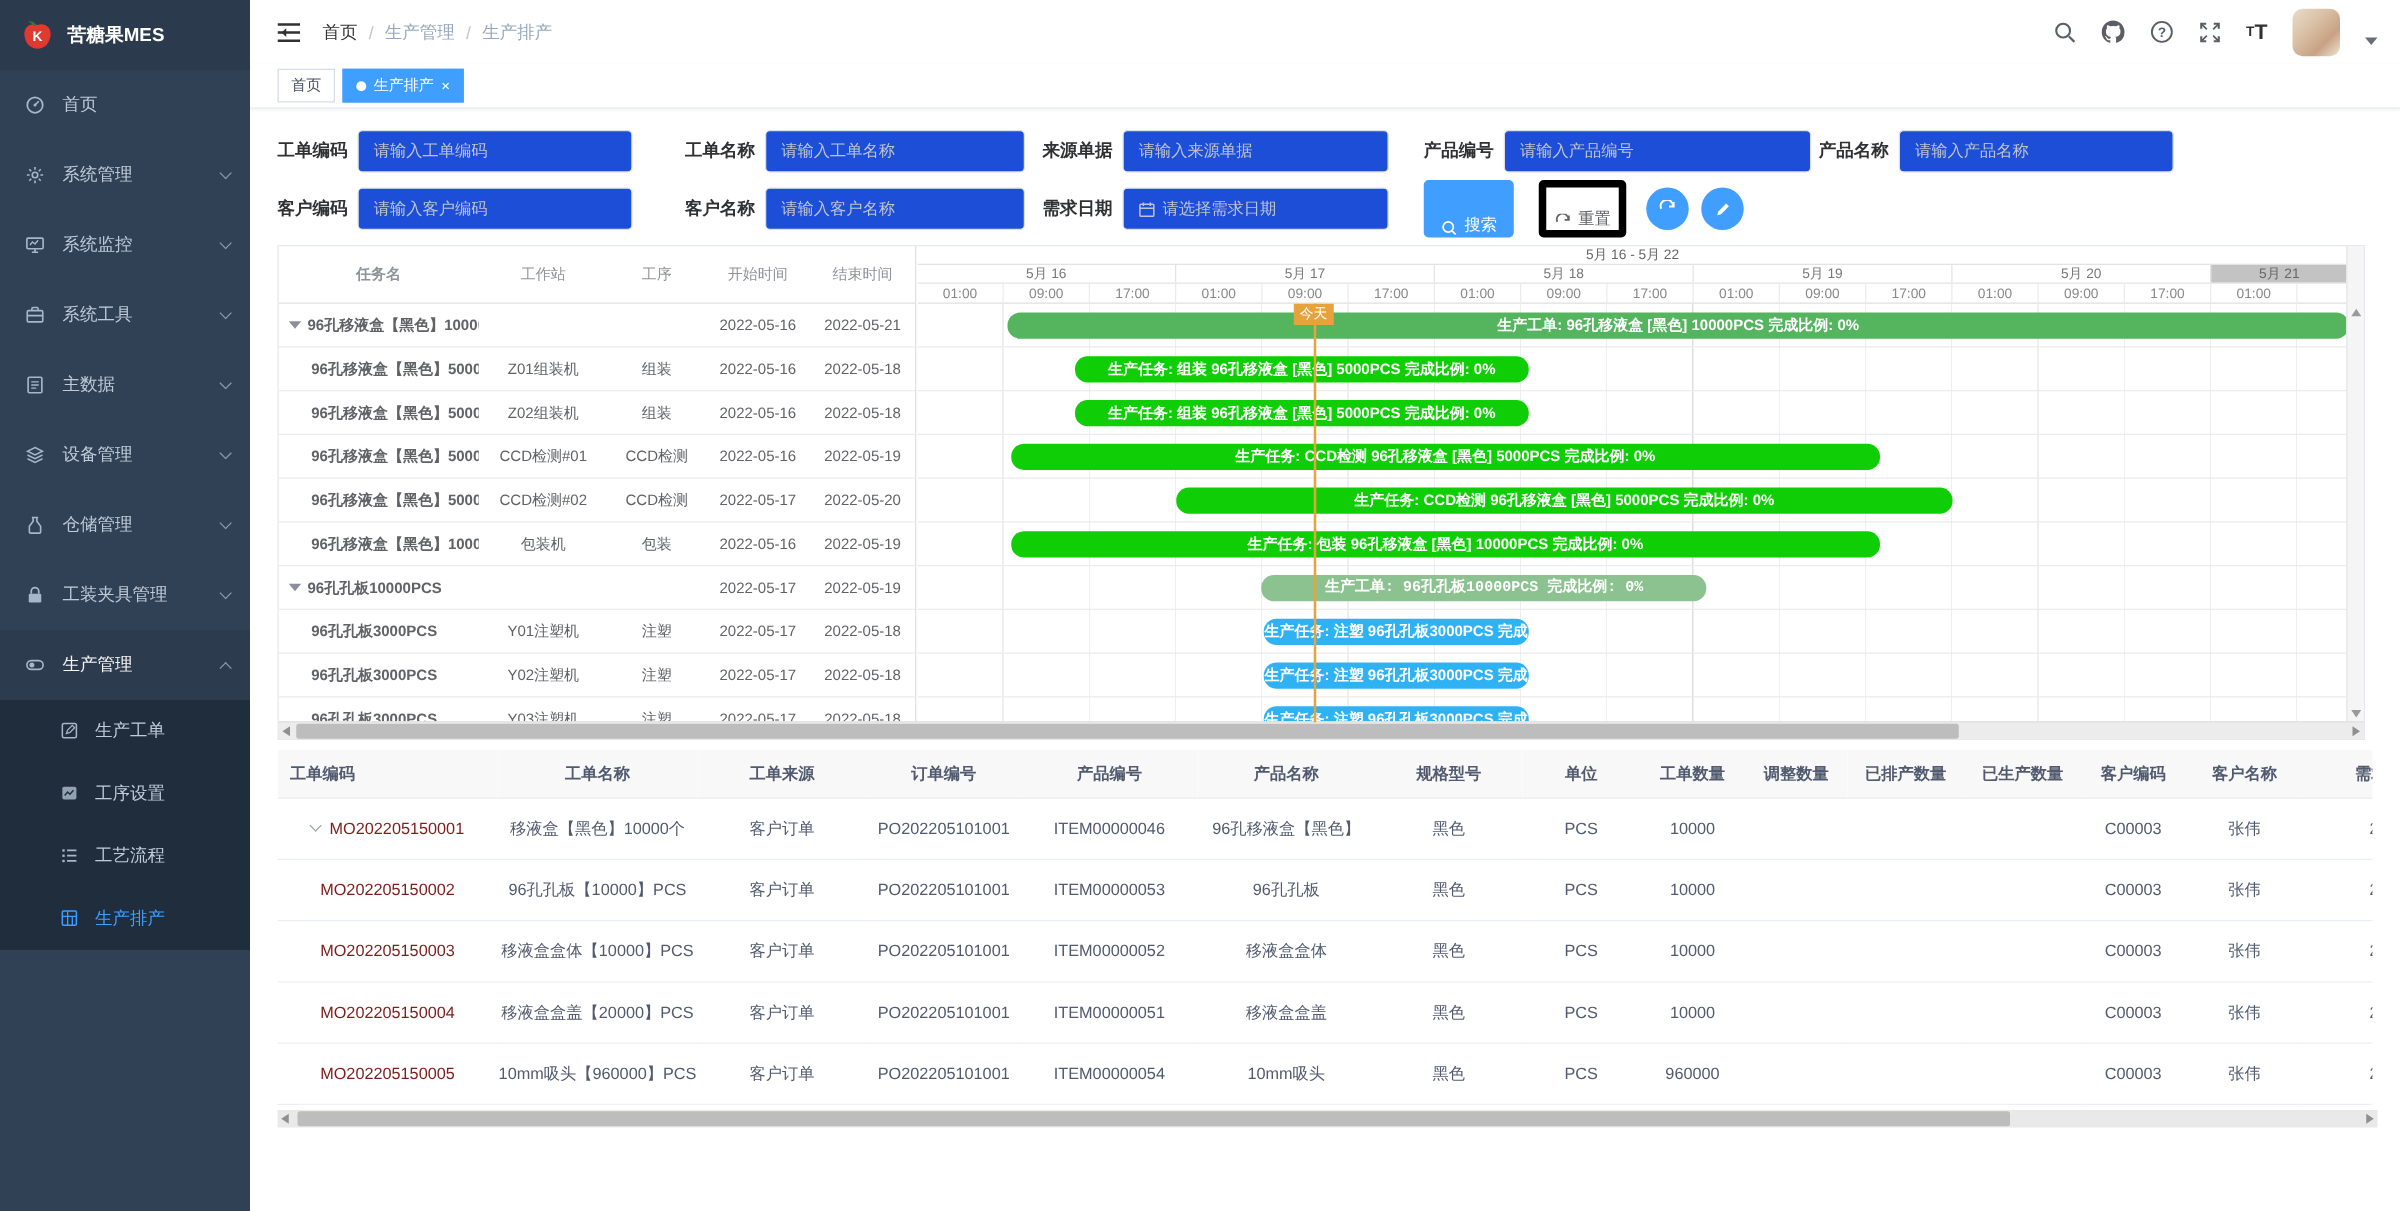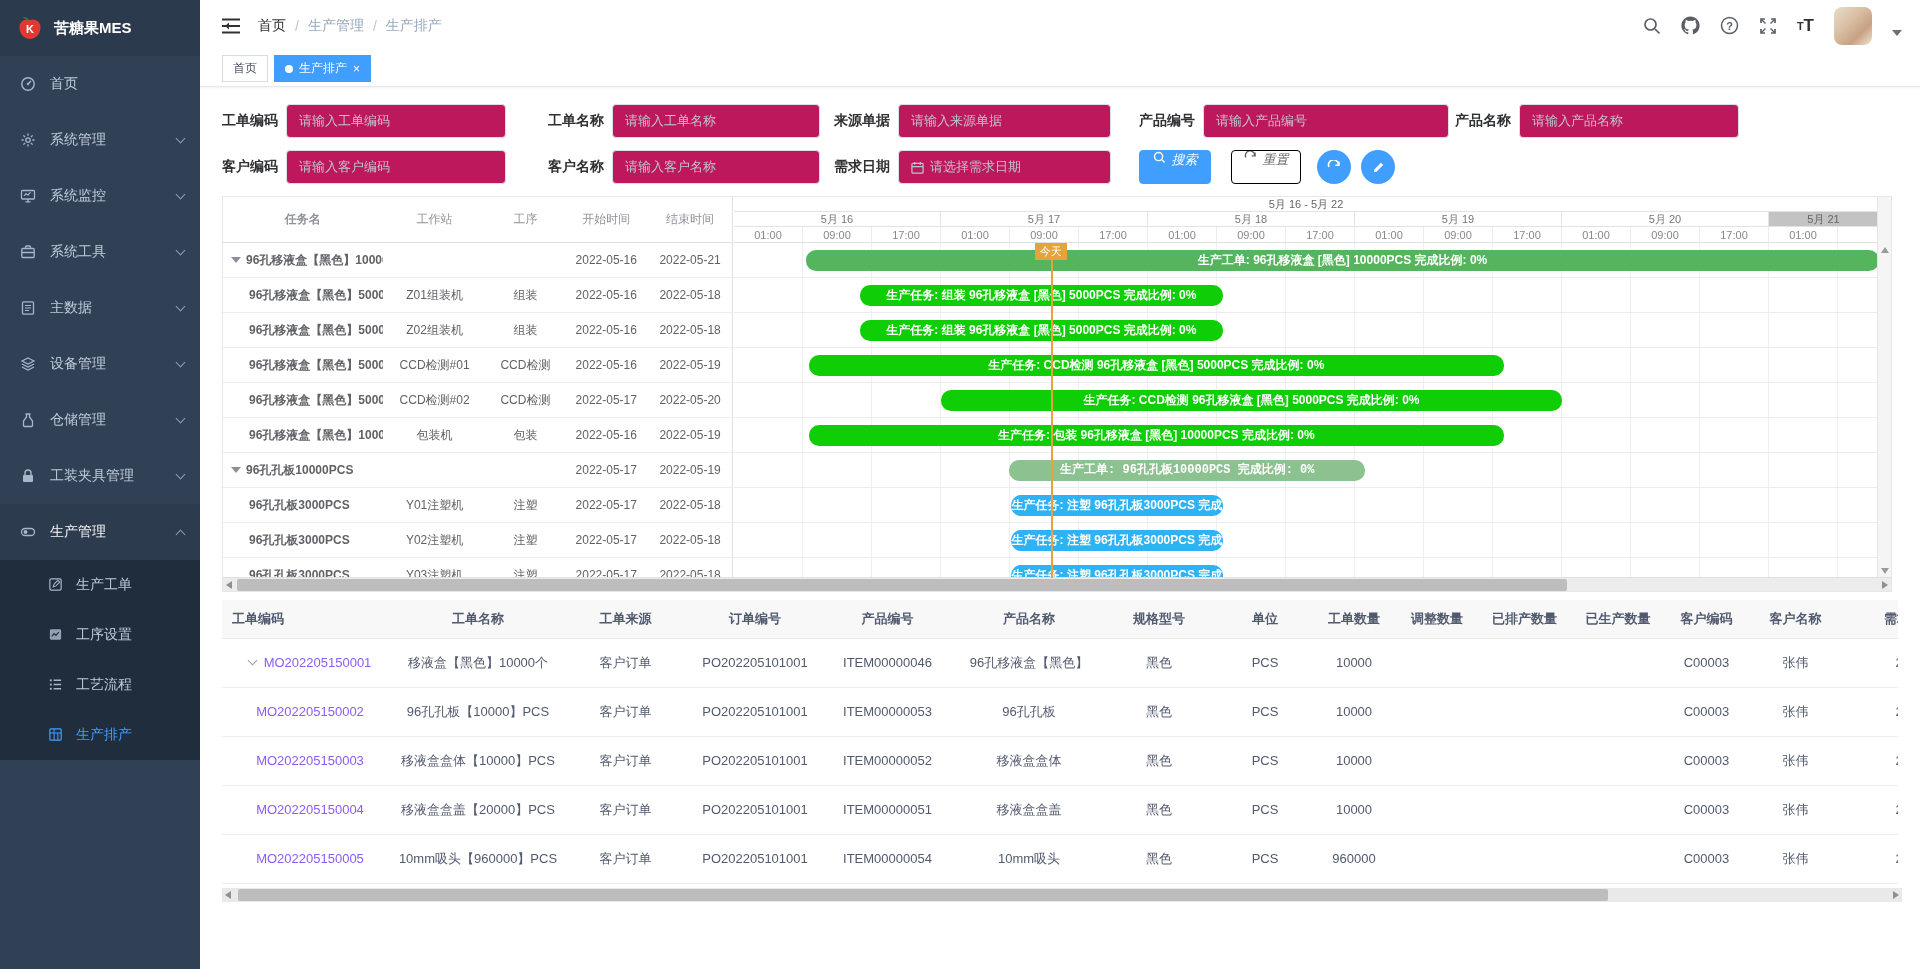--- a/index.html
+++ b/index.html
@@ -40,26 +40,26 @@
   .tabbar { height:36px; border-bottom:1px solid #e4e7ed; box-shadow:0 1px 3px rgba(0,0,0,.06); display:flex; align-items:center; padding-left:22px; gap:6px; background:#fff; position:relative; z-index:5;}
   .tag { height:27px; display:flex; align-items:center; padding:0 10px; border:1px solid #d8dce5; background:#fff; color:#495060; font-size:12px; cursor:pointer; gap:6px; }
   .tag.active { background:#409eff; border-color:#409eff; color:#fff; }
   .tag .dot { width:8px; height:8px; border-radius:50%; background:#fff; }
   .tag .tclose { font-size:12px; line-height:1; }
 
   
   .content { padding:17px 0 0 22px; }
   .frow { display:flex; align-items:center; margin-bottom:12px; height:34px; }
   .flabel { font-weight:bold; color:#303133; font-size:14px; white-space:nowrap; }
-  .finput { height:34px; border:1px solid #dcdfe6; border-radius:4px; background:#be185d; padding:0 12px; font-size:13px; color:#606266; display:flex; align-items:center; gap:6px; }
+  .finput { height:34px; border:1px solid #dcdfe6; border-radius:4px; background:#1d4ed8; padding:0 12px; font-size:13px; color:#606266; display:flex; align-items:center; gap:6px; }
   .finput .ph { color:#c0c4cc; }
   .g1 { margin-left:8px; width:220px; } .gap1{ width:42px;} .gap2{width:14px;} .gap3{width:28px;} .gap4{width:6px;}
-  .btn { height:34px; border-radius:4px; display:inline-flex; align-items:flex-start; justify-content:center; gap:6px; font-size:13px; cursor:pointer;font-style:italic; }
+  .btn { height:46px; border-radius:4px; display:inline-flex; align-items:flex-end; justify-content:center; gap:6px; font-size:13px; cursor:pointer; }
   .btn-primary { background:#409eff; color:#fff; border:1px solid #409eff; width:72px; }
-  .btn-plain { background:#fff; color:#606266; border:1px solid #000000; width:70px; }
+  .btn-plain { background:#fff; color:#606266; border:6px solid #000000; width:70px; }
   .btn-circle { width:34px; height:34px; border-radius:50%; background:#409eff; color:#fff; border:none; display:inline-flex; align-items:center; justify-content:center; cursor:pointer; }
 
   
   .gantt { position:relative; margin-top:11px; width:1670px; height:396px; border:1px solid #e4e7ed; background:#fff; }
   .g-left { position:absolute; left:0; top:0; width:510px; height:381px; border-right:1px solid #e0e0e0; overflow:hidden; }
   .g-lhead { display:flex; height:46px; align-items:center; border-bottom:1px solid #e0e0e0; color:#909399; font-size:12px; }
   .g-lhead span, .g-lrow span { text-align:center; overflow:hidden; white-space:nowrap; }
   .cw0{width:160px;font-weight:bold;} .cw1{width:104px;} .cw2{width:78px;} .cw3{width:84px;} .cw4{width:84px;}
   .g-lrow { display:flex; height:35px; align-items:center; border-bottom:1px solid #ececec; font-size:12px; color:#606266; }
   .g-lrow .cw0 { text-align:left; padding-left:8px; display:flex; align-items:center; gap:5px;}
@@ -93,21 +93,21 @@
   .hs-arrow { position:absolute; top:3px; width:0; height:0; border-top:4px solid transparent; border-bottom:4px solid transparent; }
   .hs-arrow.l { left:3px; border-right:6px solid #8f8f8f; }
   .hs-arrow.r { right:3px; border-left:6px solid #8f8f8f; }
 
   
   .wtable-wrap { margin-top:8px; width:1676px; overflow:hidden; }
   table.wtable { border-collapse:collapse; table-layout:fixed; width:1755px; font-size:13px; }
   .wtable th { background:#f8f8f9; color:#515a6e; font-weight:bold; height:38px; border-bottom:1px solid #e8eaec; text-align:center; white-space:nowrap; overflow:hidden; }
   .wtable th.first { text-align:left; padding-left:10px; }
   .wtable td { height:49px; border-bottom:1px solid #ebeef5; text-align:center; color:#515a6e; white-space:nowrap; overflow:hidden; }
-  .wtable .link { color:#8b5cf6; cursor:pointer; }
+  .wtable .link { color:#7f1d1d; cursor:pointer; }
   .rowchev { display:inline-block; width:7px; height:7px; border-right:1.3px solid #9aa0a8; border-bottom:1.3px solid #9aa0a8; transform:rotate(45deg); margin:0 8px 3px 0; }
   .tbl-hscroll { position:relative; margin-top:4px; width:1680px; height:14px; background:#e9e9e9; }
 
   svg { display:block; }
 </style>
 </head>
 <body>
 
 <div class="app">
 

